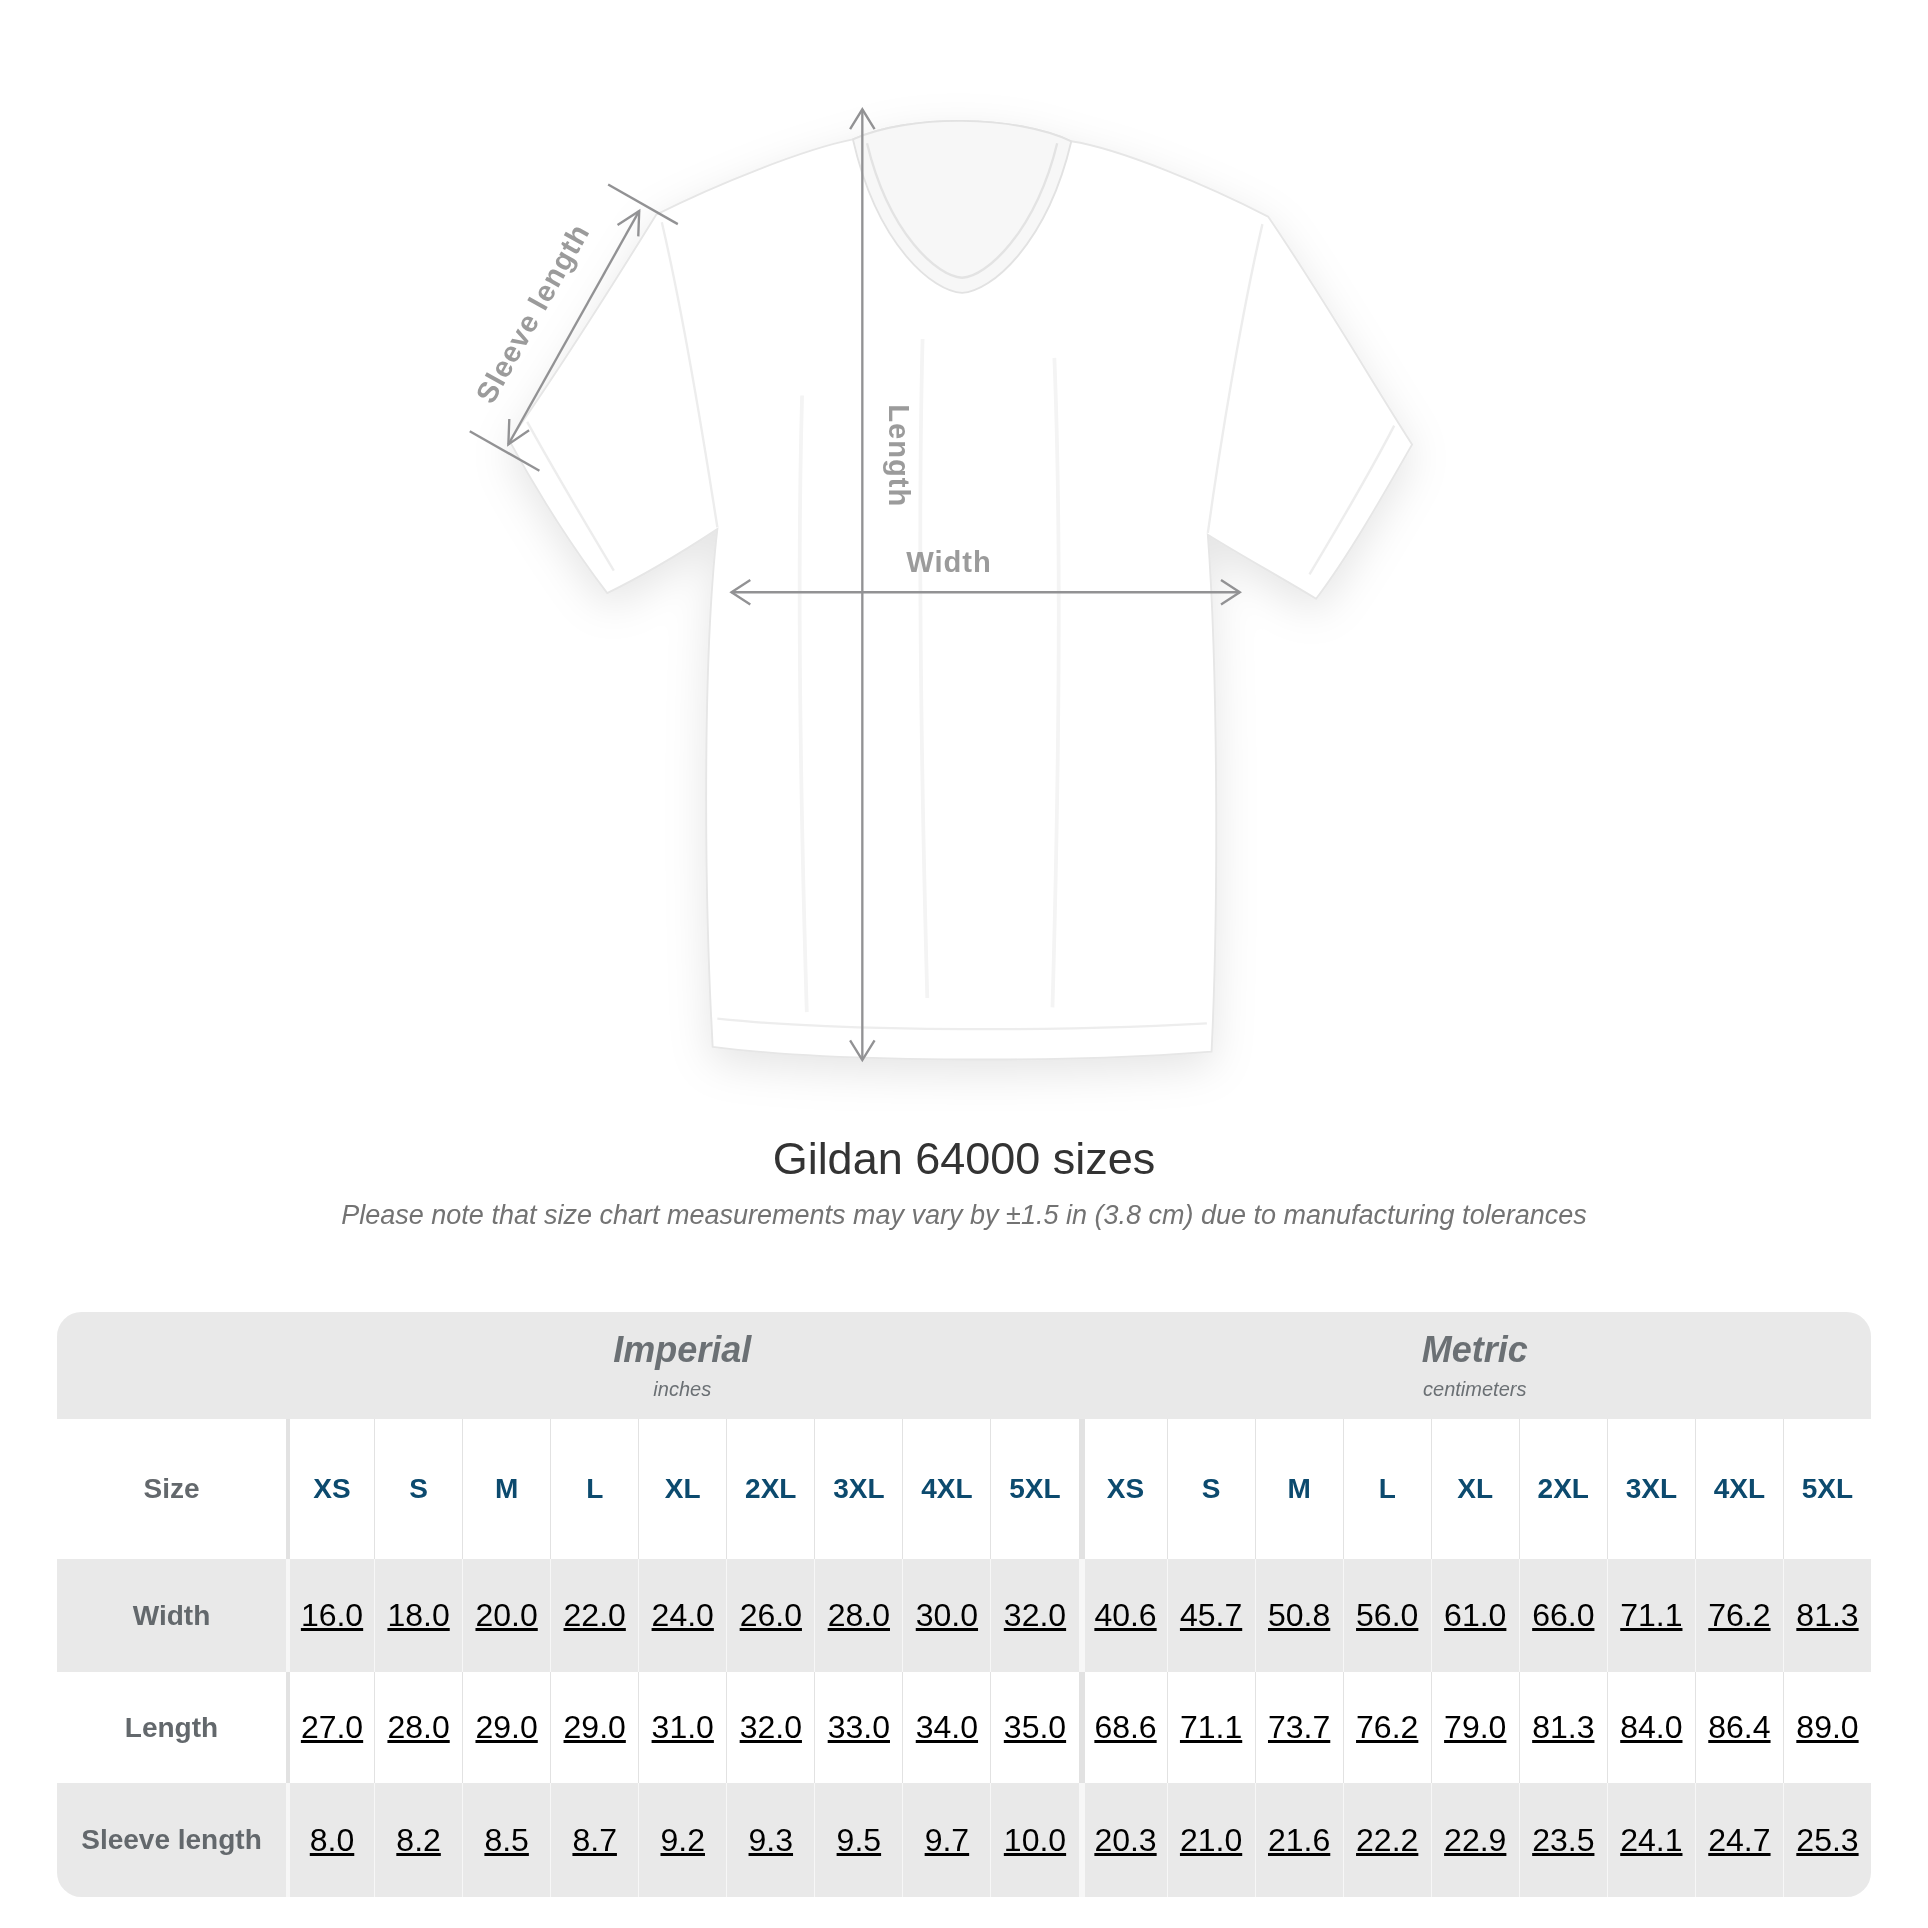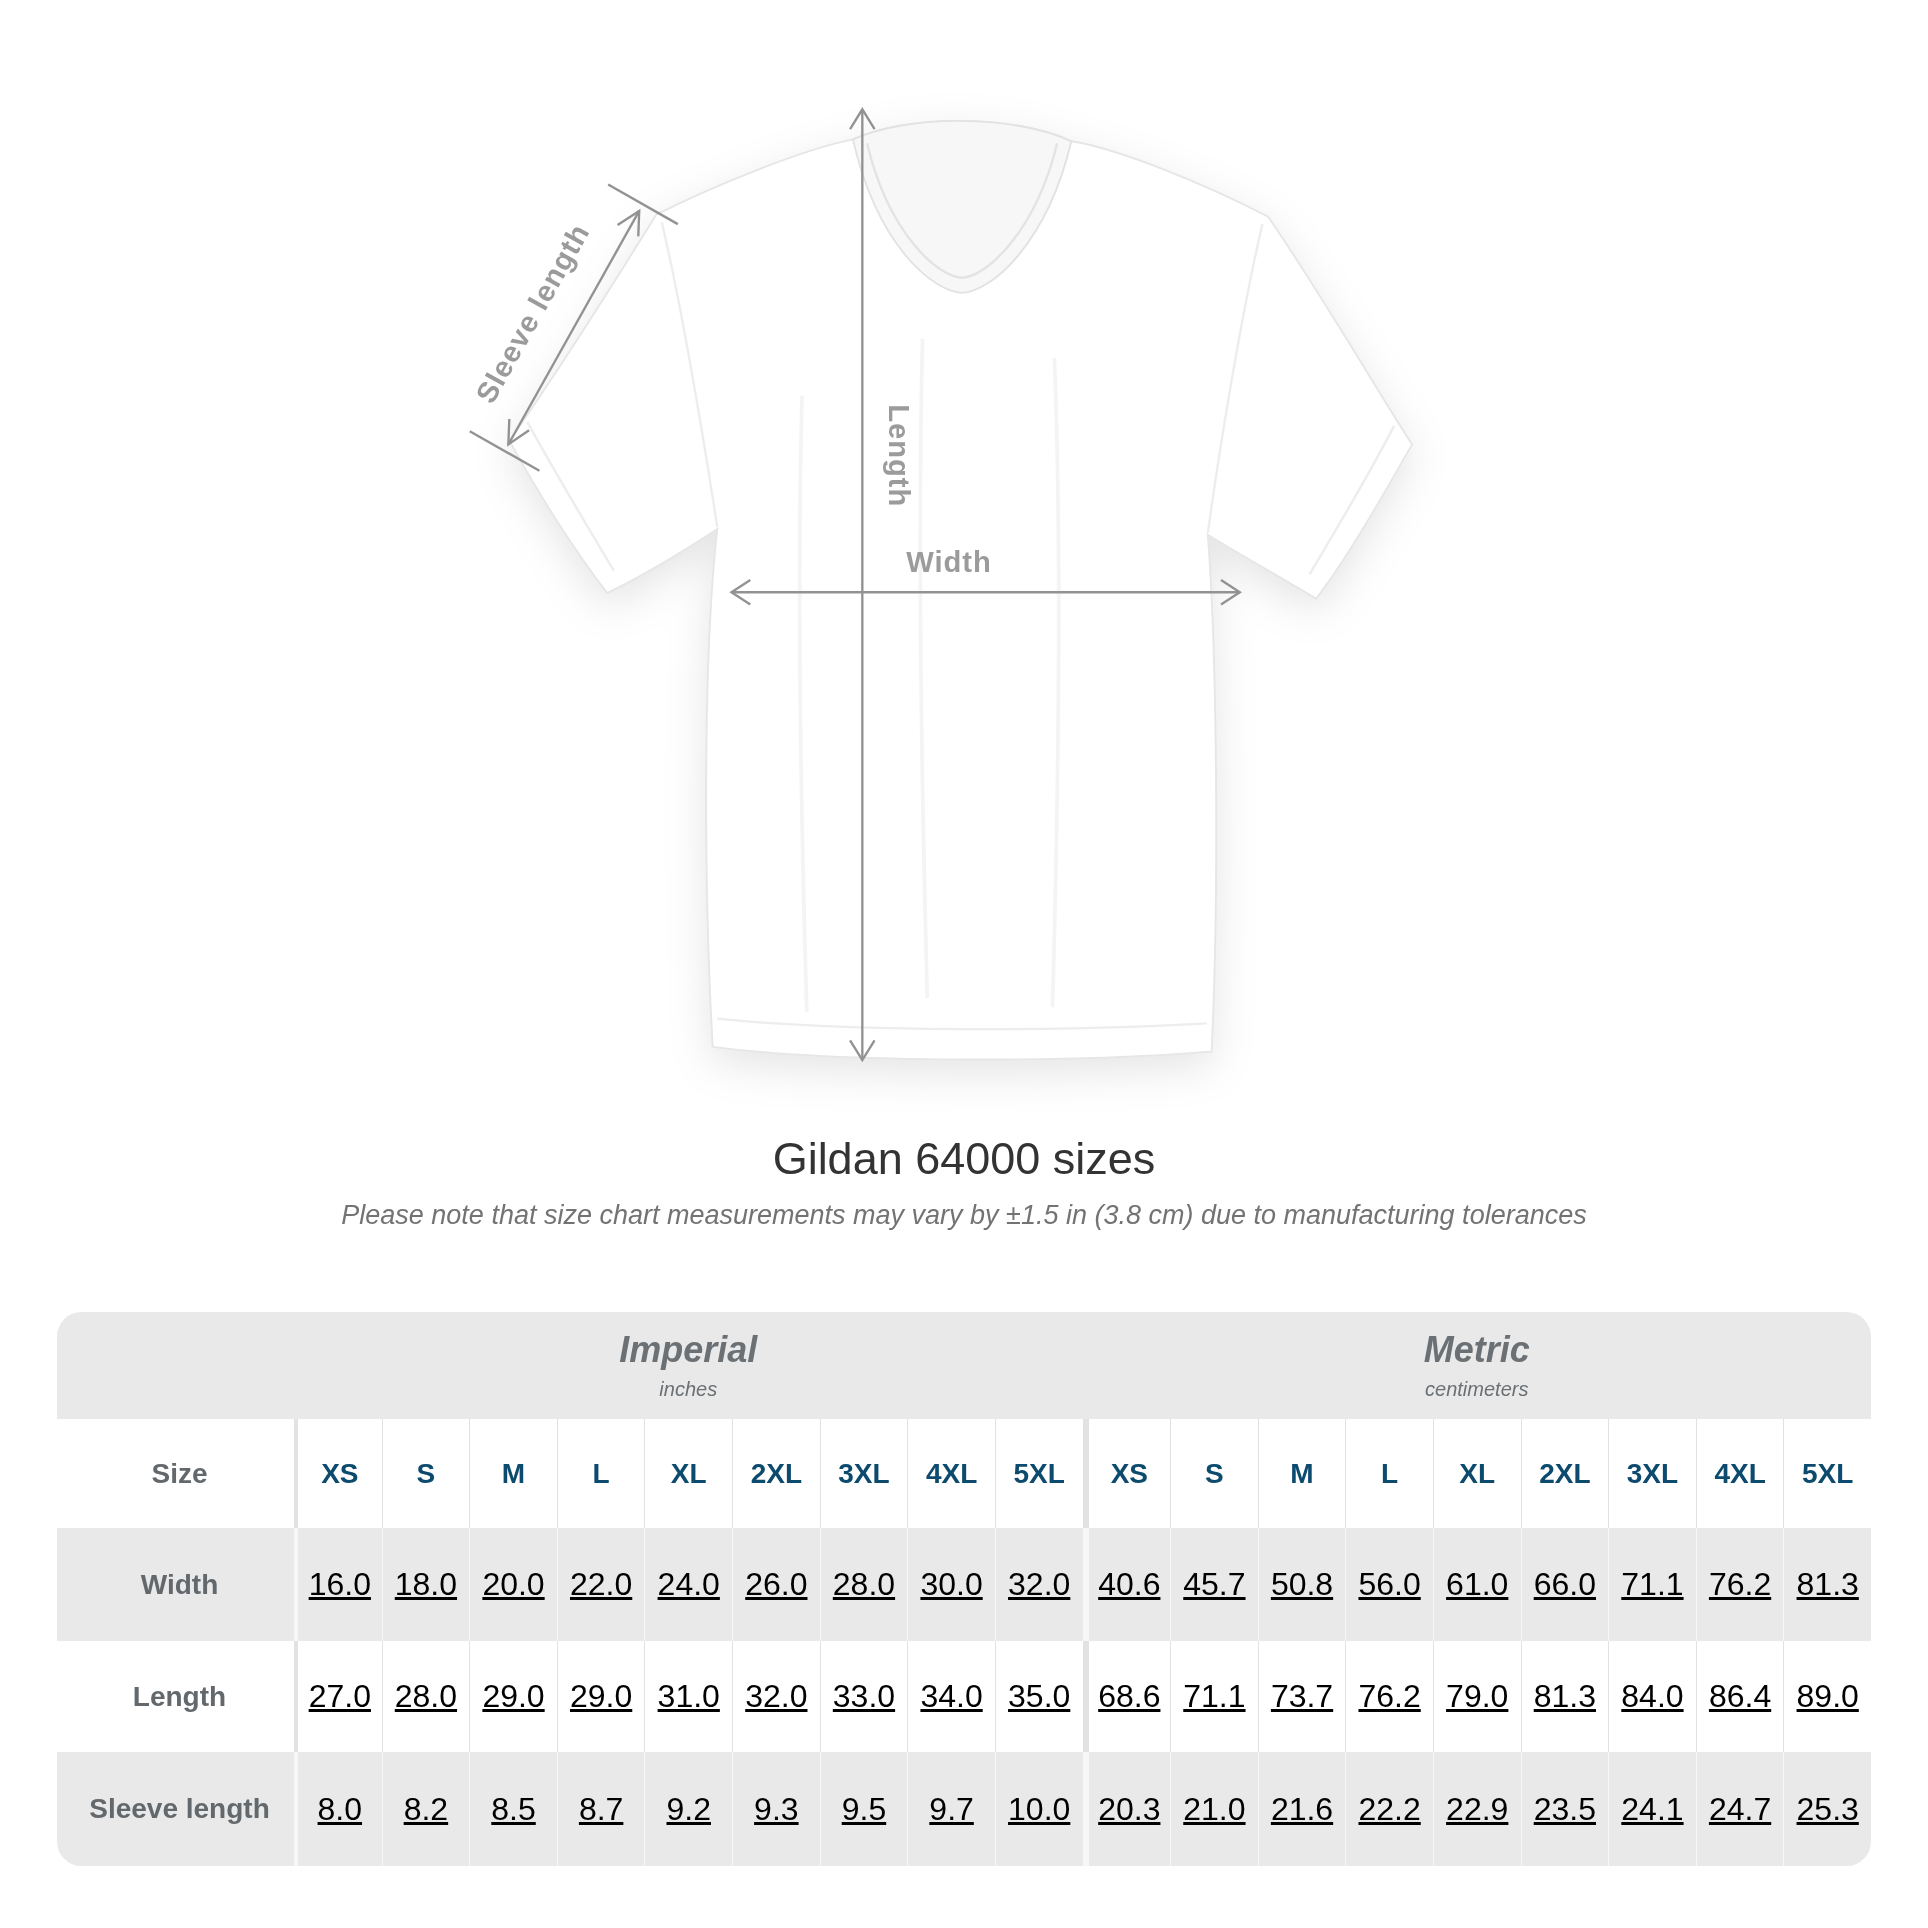--- a/index.html
+++ b/index.html
@@ -27,25 +27,25 @@
   .note {
     position:absolute; top:1200px; left:0; width:100%; text-align:center;
     font-size:27px; font-style:italic; color:#737373;
   }
 
   
   .size-table {
     position:absolute; left:57px; top:1312px; width:1814px;
     border-radius:24.5px; overflow:hidden;
   }
-  .trow { display:grid; grid-template-columns:229px repeat(18,1fr);padding-left:8px; }
+  .trow { display:grid; grid-template-columns:229px repeat(18,1fr); }
   .trow.gray  { background:#e9e9e9; --sep:#f7f7f7; }
   .trow.white { background:#ffffff; --sep:#e2e2e2; }
   .band   { height:107px; }
-  .r-size { height:109px; }
+  .r-size { height:140px; }
   .r-w    { height:113px; }
   .r-l    { height:111px; }
   .r-s    { height:114px; }
   .cell { display:flex; align-items:center; justify-content:center; box-sizing:border-box; }
   .gcell { grid-column:span 9; flex-direction:column; }
   .drow .cell + .cell { border-left:1.9px solid var(--sep); }
   .drow .cell:nth-child(2)  { border-left-width:4.7px; }
   .drow .cell:nth-child(11) { border-left-width:6.6px; }
   .ghead  { font-size:36px; font-weight:bold; font-style:italic; color:#6b7074; line-height:1; }
   .gunit  { font-size:20px; font-style:italic; color:#6b7074; margin-top:11.3px; line-height:1; }

